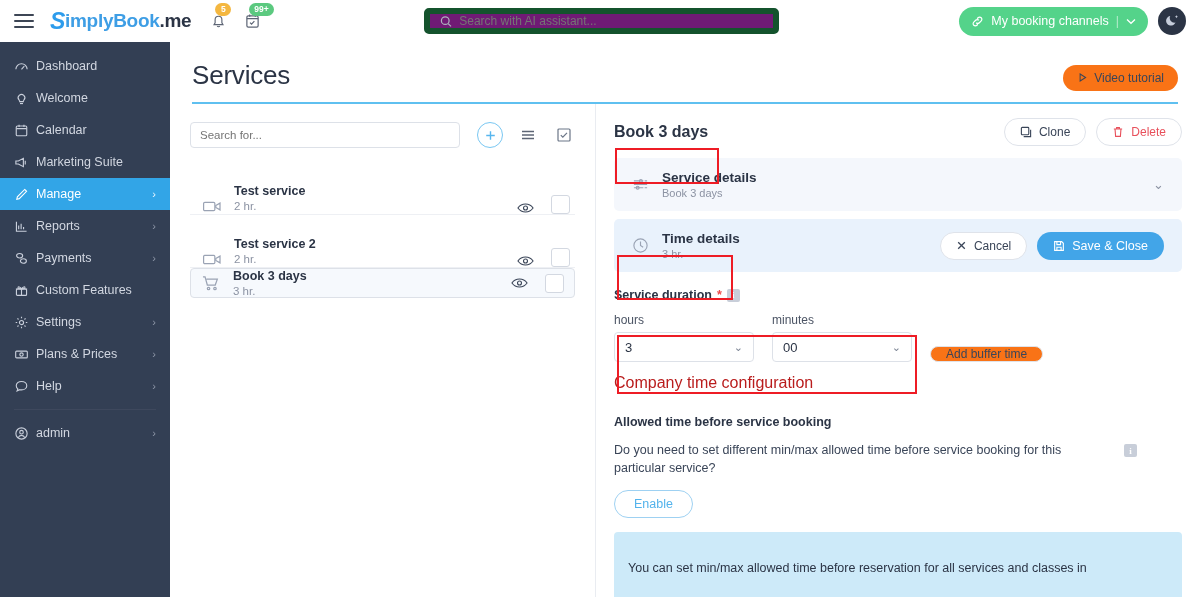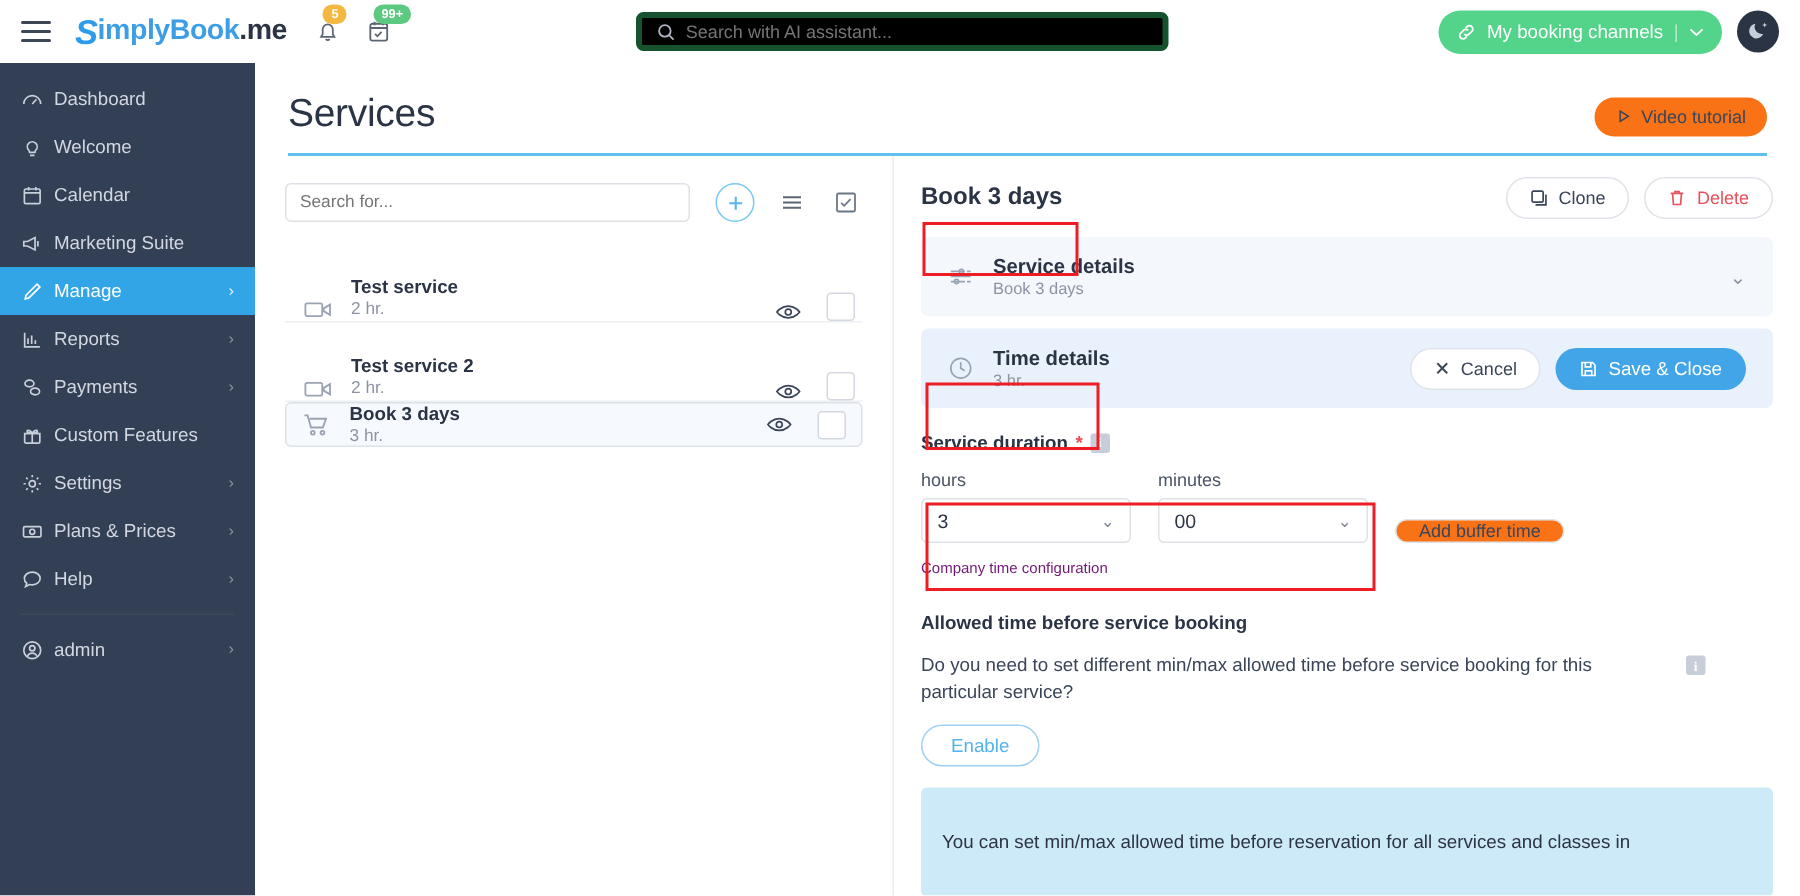--- a/index.html
+++ b/index.html
@@ -34,22 +34,22 @@
     color:#fff; font-size:8.5px; font-weight:bold;
     border-radius:9px; padding:1px 5px; line-height:11px;
     min-width:16px; text-align:center;
   }
   .pill.orange { background:#f4b740; }
   .pill.green  { background:#5bc97f; }
 
   .searchwrap { position:absolute; left:424px; top:8px; width:355px; }
   .search {
     width:100%; height:26px;
-    border:4px solid #14532d; border-radius:5px;
-    background:#000000;
+    border:6px solid #14532d; border-radius:5px;
+    background:#701a75;
     display:flex; align-items:center; padding:0 10px;
   }
   .search svg { stroke:#aeb4c0; margin-right:7px; }
   .search input {
     border:none; outline:none; width:100%;
     font-family:"Liberation Sans", sans-serif; font-size:12px; color:#8a91a0;
     background:transparent;
   }
 
   .topright { margin-left:auto; display:flex; gap:10px; }
@@ -176,21 +176,21 @@
     height:30px; border:1px solid #dde1e8; border-radius:4px; background:#fff;
     display:flex; align-items:center; padding:0 10px; font-size:13px; color:#2b3445; cursor:pointer;
   }
   .sel .v { flex:1; }
   .sel .c { color:#7b8494; font-size:11px; }
   .btn-buffer {
     border:1px solid #dfe3ea; background:#f97316; border-radius:16px; height:16px;
     padding:0 15px; display:flex; align-items:center; font-size:12px; color:#3a4558; cursor:pointer;
     font-family:"Liberation Sans", sans-serif;
   }
-  .link { color:#701a75; font-size:10px; cursor:pointer; }
+  .link { color:#b91c1c; font-size:16px; cursor:pointer; }
   .sect-h { font-size:12.5px; font-weight:bold; color:#2b3445; margin-top:23px; }
   .sect-p { font-size:12.5px; color:#3a4558; margin-top:12px; line-height:18px; display:flex; gap:10px; }
   .sect-p .ptxt { max-width:500px; }
   .btn-enable {
     border:1px solid #9ed1f2; color:#53b3ec; background:#fff; border-radius:16px; height:28px;
     padding:0 19px; display:inline-flex; align-items:center; font-size:12.5px; cursor:pointer;
     margin-top:13px; font-family:"Liberation Sans", sans-serif;
   }
   .notice {
     background:#cdeaf9; border-radius:4px; margin-top:14px; padding:27px 14px;

